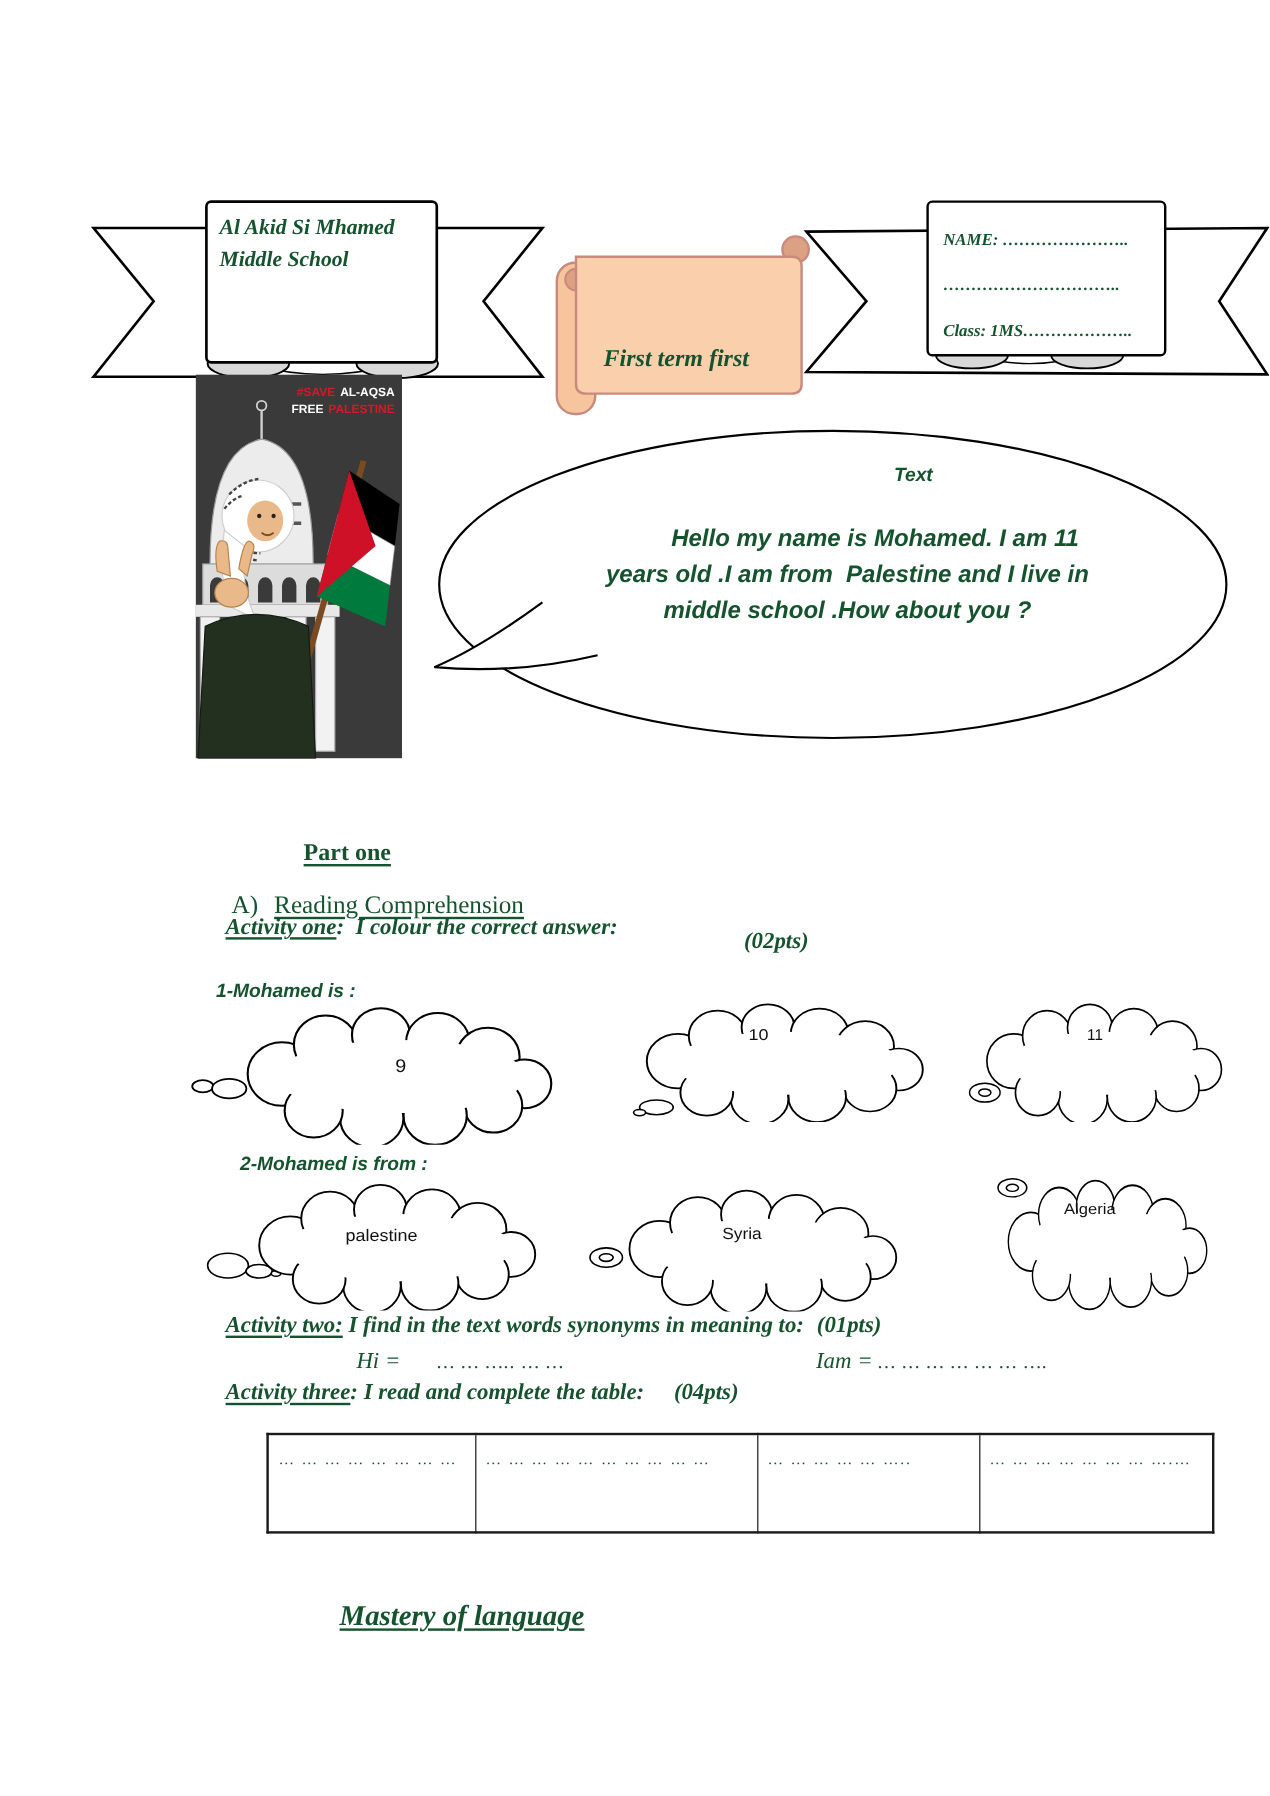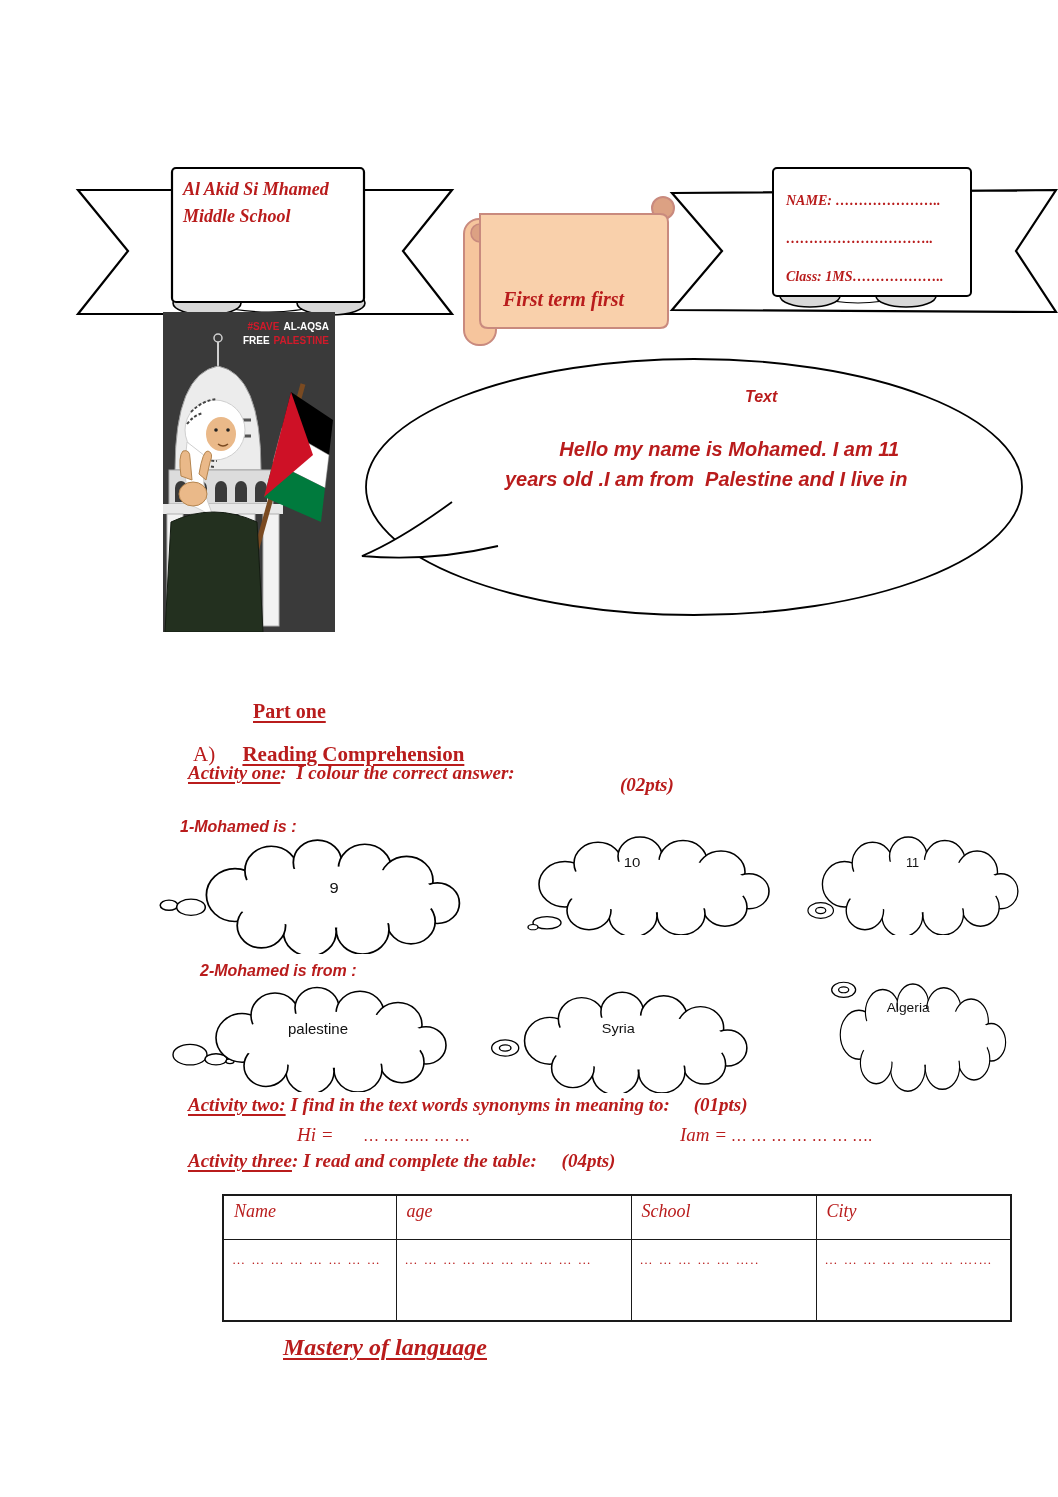--- a/index.html
+++ b/index.html
@@ -1,17 +1,17 @@
 <!DOCTYPE html>
 <html><head>
 <meta charset="utf-8">
 <style>
   html,body{margin:0;padding:0;background:#fff;}
   .page{position:relative;width:1058px;height:1497px;background:#fff;overflow:hidden;
-        font-family:"Liberation Serif","DejaVu Serif",serif;color:#b91c1c;}
+        font-family:"Liberation Serif","DejaVu Serif",serif;color:#14532d;}
   .abs{position:absolute;}
   .serif{font-family:"Liberation Serif","DejaVu Serif",serif;}
   .sans{font-family:"Liberation Sans","DejaVu Sans",sans-serif;}
   .bi{font-weight:bold;font-style:italic;}
   .u{text-decoration:underline;text-decoration-thickness:2px;text-underline-offset:3px;}
   .pre{white-space:pre;}
 
   
   .school-text{left:183px;top:176px;font-size:18px;line-height:27px;}
   .scroll-text{left:503px;top:222px;font-size:20px;line-height:31px;}
@@ -137,28 +137,29 @@
   </svg>
 
   <svg class="abs" style="left:355px;top:352px" width="672" height="272" viewBox="355 352 672 272">
     <ellipse cx="694" cy="487" rx="328" ry="128" fill="#fff" stroke="#000" stroke-width="1.8"></ellipse>
     <path d="M452,502 Q400,540 362,556 Q430,562 498,546" fill="#fff" stroke="#000" stroke-width="1.8"></path>
   </svg>
   <div class="abs bi sans bubble-title">Text</div>
   <div class="abs bi sans bubble-para">
     <div class="indent pre">Hello my name is Mohamed. I am 11</div>
     <div class="pre">years old .I am from  Palestine and I live in</div>
+    <div class="pre">middle school .How about you ?</div>
   </div>
 
 
   <div class="abs serif part-one u">Part one</div>
 
   <div class="abs serif section-line">
     <span>A)</span>
-    <span class="u" style="font-weight:bold;margin-left:22px">Reading Comprehension</span>
+    <span class="u" style="font-weight:normal;margin-left:8px">Reading Comprehension</span>
   </div>
 
   <div class="abs serif bi activity-line" style="left:188px;top:762px">
     <span class="u">Activity one</span><span class="pre">:  I colour the correct answer:</span>
   </div>
   <div class="abs serif pts" style="left:620px;top:774px;font-size:19px">(02pts)</div>
 
   <div class="abs bi sans q-label" style="left:180px;top:818px">1-Mohamed is :</div>
 
   <svg class="abs" style="left:158px;top:832px" width="330" height="122" viewBox="0 0 300 120" preserveAspectRatio="none">
@@ -285,21 +286,21 @@
         <circle cx="186" cy="96" r="24"></circle>
         <circle cx="138" cy="98" r="24"></circle>
       <circle cx="94" cy="92" r="22"></circle>
         <ellipse class="cap" cx="160" cy="64" rx="95" ry="30"></ellipse>
     </g>
     <text class="cloud-label" x="100" y="52">Algeria</text>
   </svg>
 
   <div class="abs serif bi activity-line" style="left:188px;top:1094px">
     <span class="u">Activity two:</span><span class="pre"> I find in the text words synonyms in meaning to:</span>
-    <span class="pts" style="margin-left:19px">(01pts)</span>
+    <span class="pts" style="margin-left:6px">(01pts)</span>
   </div>
   <div class="abs serif syn" style="left:297px;top:1124px">
     <span>Hi =</span>
     <span class="dots" style="margin-left:26px">… … ….. … …</span>
   </div>
   <div class="abs serif syn" style="left:680px;top:1124px">
     <span>Iam =</span>
     <span class="dots">… … … … … … ….</span>
   </div>
 
@@ -309,26 +310,20 @@
   </div>
 
   <table class="abs act-table serif" style="left:222px;top:1194px">
     <colgroup>
         <col style="width:173px">
         <col style="width:235px">
         <col style="width:185px">
         <col style="width:195px">
       </colgroup>
     <tbody>
-        <tr>
-      <td class="hd">Name</td>
-      <td class="hd">age</td>
-      <td class="hd">School</td>
-      <td class="hd">City</td>
-    </tr>
     <tr>
       <td class="dt">… … … … … … … …</td>
       <td class="dt">… … … … … … … … … …</td>
       <td class="dt">… … … … … …..</td>
       <td class="dt">… … … … … … … ….…</td>
     </tr>
   </tbody>
     </table>
 
   <div class="abs serif bi mastery u">Mastery of language</div>

